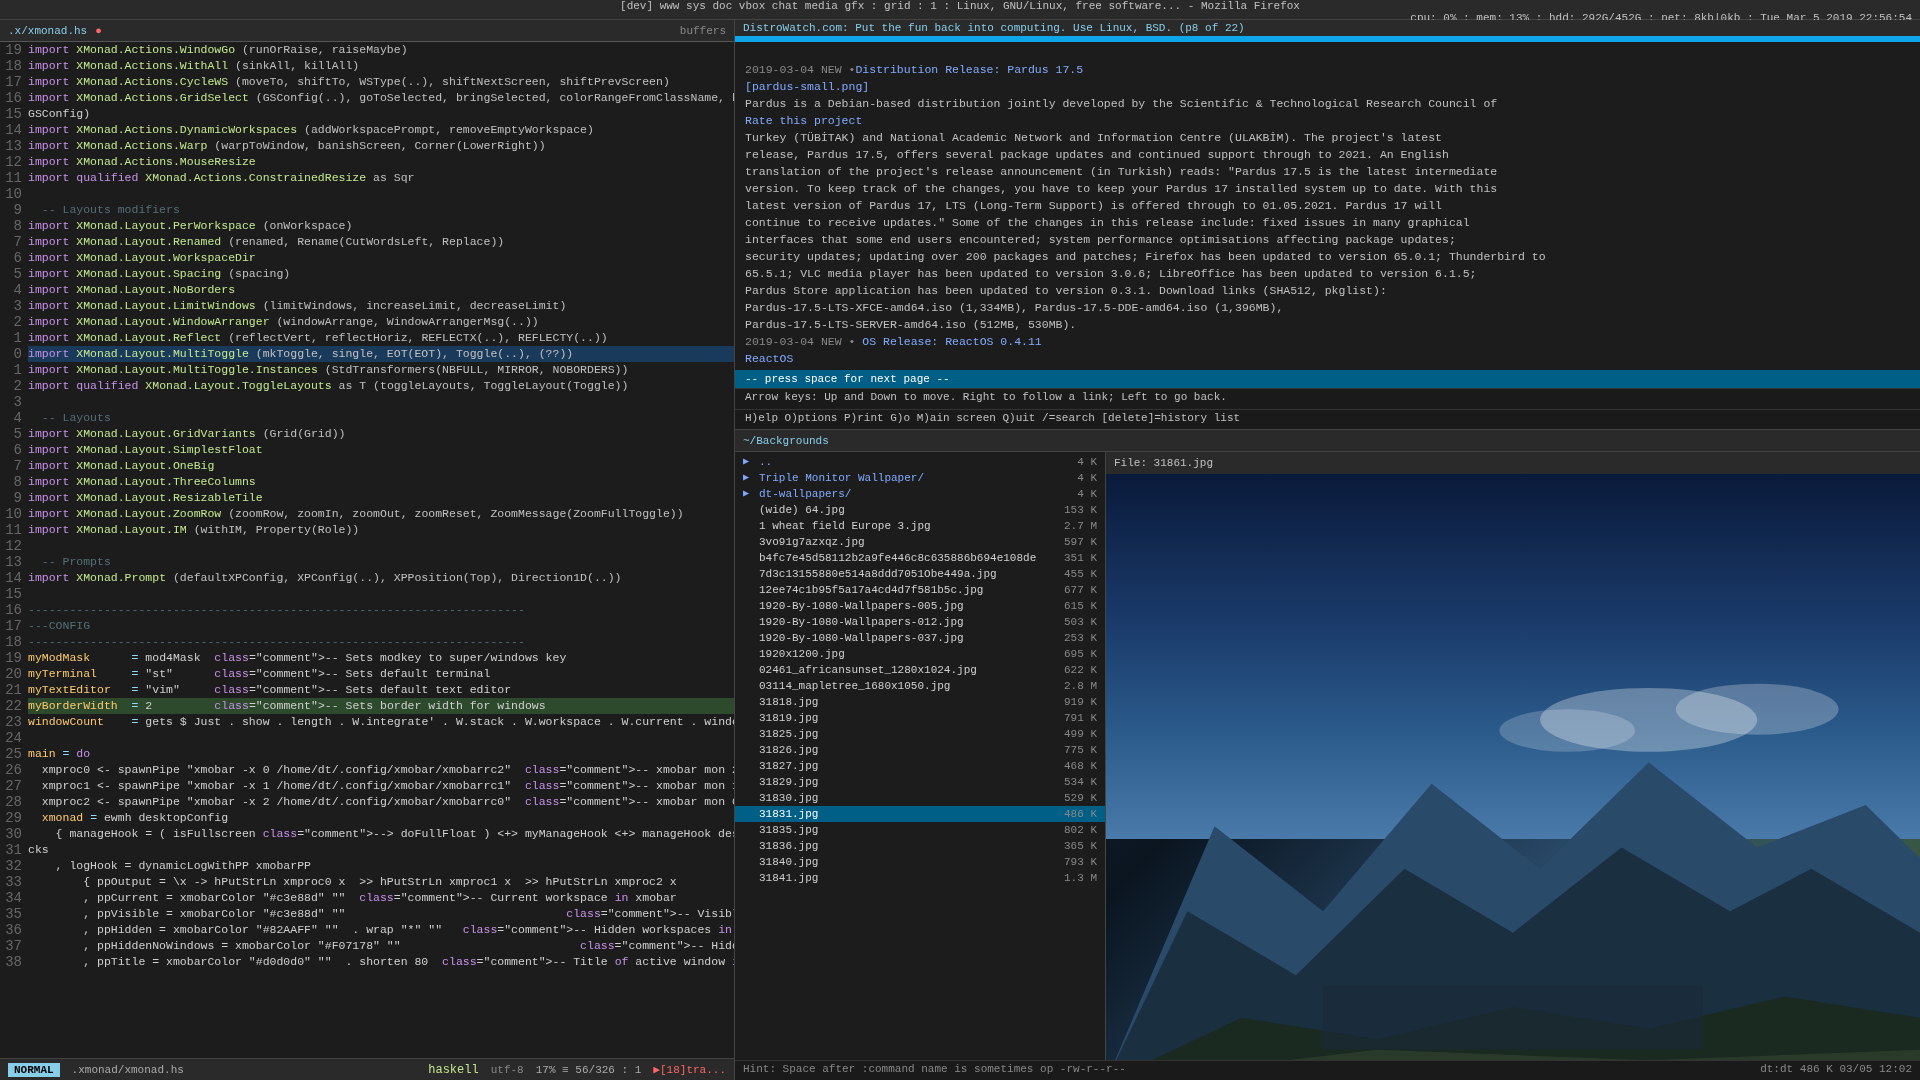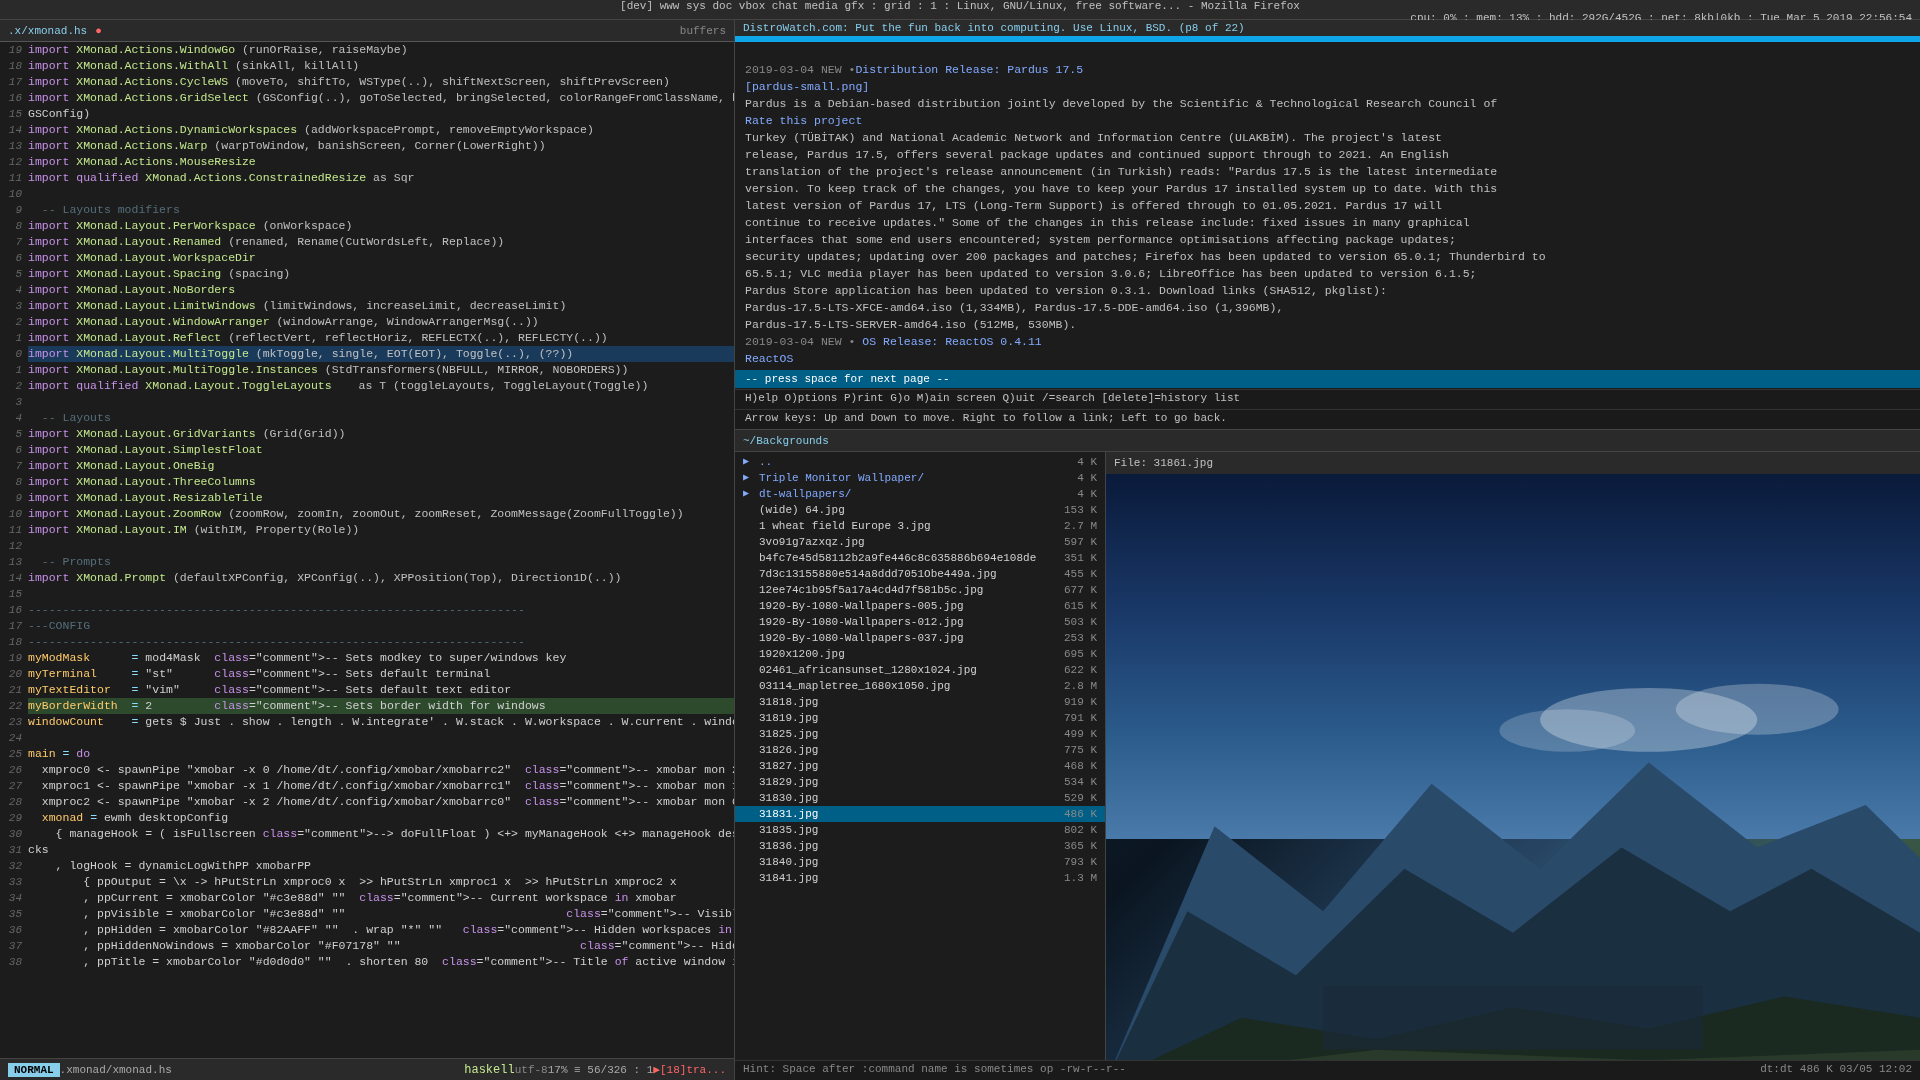--- a/index.html
+++ b/index.html
@@ -66,22 +66,21 @@
       min-height: 16px;
       line-height: 16px;
     }
     .line-num {
       color: #666;
       width: 28px;
       min-width: 28px;
       text-align: right;
       padding-right: 6px;
       user-select: none;
-      font-size: 11px;
-      font-style: italic;
+      font-size: 14px;
     }
     .line-content {
       flex: 1;
       white-space: pre;
       font-size: 11.5px;
       overflow: hidden;
     }
     .kw { color: #c792ea; }
     .mod { color: #c3e88d; }
     .comment { color: #546e7a; }
@@ -91,21 +90,21 @@
       background: #2d4a2d;
     }
     .cursor-line .line-content {
       background: #1a3a5c;
     }
     .vim-status {
       background: #2a2a2a;
       padding: 2px 8px;
       display: flex;
       align-items: center;
-      gap: 0;
+      gap: 12px;
       height: 22px;
       border-top: 1px solid #444;
     }
     .mode-normal {
       background: #87ceeb;
       color: #000;
       padding: 1px 6px;
       font-weight: bold;
       font-size: 11px;
     }
@@ -355,21 +354,21 @@
           <div class="code-line cursor-line">
     <span class="line-num">0</span>
     <span class="line-content"><span class="kw">import </span><span class="mod">XMonad.Layout.MultiToggle</span><span style="color:#c0c0c0;"> (mkToggle, single, EOT(EOT), Toggle(..), (??))</span></span>
   </div>
           <div class="code-line">
     <span class="line-num">1</span>
     <span class="line-content"><span class="kw">import </span><span class="mod">XMonad.Layout.MultiToggle.Instances</span><span style="color:#c0c0c0;"> (StdTransformers(NBFULL, MIRROR, NOBORDERS))</span></span>
   </div>
           <div class="code-line">
     <span class="line-num">2</span>
-    <span class="line-content"><span class="kw">import </span><span class="kw">qualified </span><span class="mod">XMonad.Layout.ToggleLayouts</span><span style="color:#c0c0c0;margin-left:20px;"> as T (toggleLayouts, ToggleLayout(Toggle))</span></span>
+    <span class="line-content"><span class="kw">import </span><span class="kw">qualified </span><span class="mod">XMonad.Layout.ToggleLayouts</span><span style="color:#c0c0c0;"> as T (toggleLayouts, ToggleLayout(Toggle))</span></span>
   </div>
           <div class="code-line">
     <span class="line-num">3</span>
     <span class="line-content"></span>
   </div>
           <div class="code-line">
     <span class="line-num">4</span>
     <span class="line-content"><span class="comment">  -- Layouts</span></span>
   </div>
           <div class="code-line">
@@ -545,22 +544,22 @@
           <div>Pardus Store application has been updated to version 0.3.1. Download links (SHA512, pkglist):</div>
           <div>Pardus-17.5-LTS-XFCE-amd64.iso (1,334MB), Pardus-17.5-DDE-amd64.iso (1,396MB),</div>
           <div>Pardus-17.5-LTS-SERVER-amd64.iso (512MB, 530MB).</div>
           <div><span style="color:#888;">2019-03-04 NEW • </span><span class="browser-link">OS Release: ReactOS 0.4.11</span></div>
           <div><span class="browser-link">ReactOS</span></div>
           <div><span class="browser-link">[reactos-small.png]</span></div>
         </div>
       <div style="background:#005f87;color:#fff;padding:1px 10px;font-size:11px;height:18px;display:flex;align-items:center;">
         <span>-- press space for next page --</span>
       </div>
+      <div class="browser-nav" style="color:#c0c0c0;">Arrow keys: Up and Down to move.  Right to follow a link; Left to go back.</div>
       <div class="browser-nav" style="color:#c0c0c0;margin-top:1px;">H)elp O)ptions P)rint G)o M)ain screen Q)uit /=search [delete]=history list</div>
-      <div class="browser-nav" style="color:#c0c0c0;">Arrow keys: Up and Down to move.  Right to follow a link; Left to go back.</div>
     </div>
 
     <div class="right-bottom">
       <div class="ranger-header">
         <span>~/Backgrounds</span>
       </div>
       <div class="ranger-layout">
         <div class="ranger-files" id="ranger-files">
             <div class="file-item">
     <span class="file-icon" style="color:#82aaff;font-size:10px;">▶</span>

